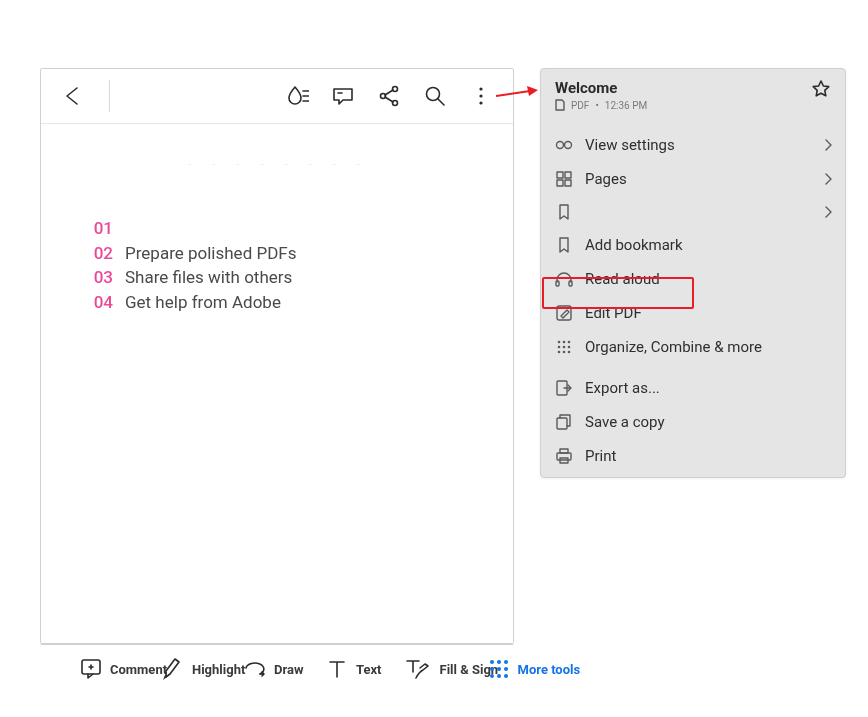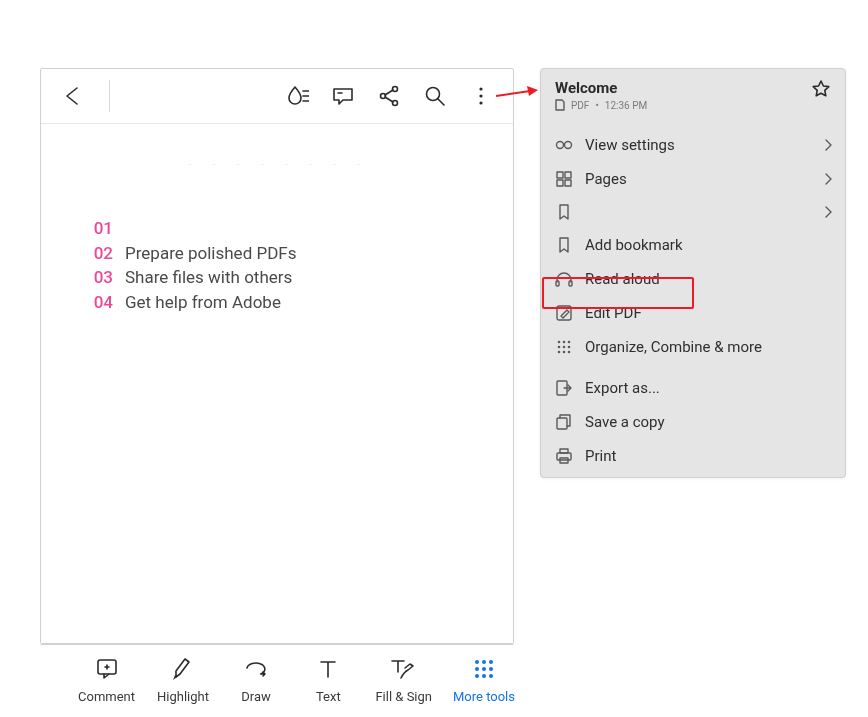--- a/index.html
+++ b/index.html
@@ -60,22 +60,22 @@
       width: 474px;
       border-top: 1px solid #d0d0d0;
       border-radius: 2px;
       padding: 10px 0 8px 0;
       display: flex;
       justify-content: flex-start;
       gap: 22px;
       padding-left: 38px;
     }
     .tool-btn {
-      display: flex; flex-direction: column; align-items: center;
-      gap: 6px; width: 60px; cursor: pointer;
+      display: flex; flex-direction: row; align-items: center;
+      gap: 6px; width: 60px; cursor: pointer; font-weight: bold;
     }
     .tool-btn .ic { height: 28px; display:flex; align-items:center; justify-content:center; }
     .tool-btn .lbl { font-size: 13px; color: #3a3a3a; white-space: nowrap; }
     .tool-btn.accent .lbl { color: #1473e6; }
 
     .arrow {
       position: absolute;
       left: 494px; top: 84px;
       width: 44px; height: 20px;
       pointer-events: none;

